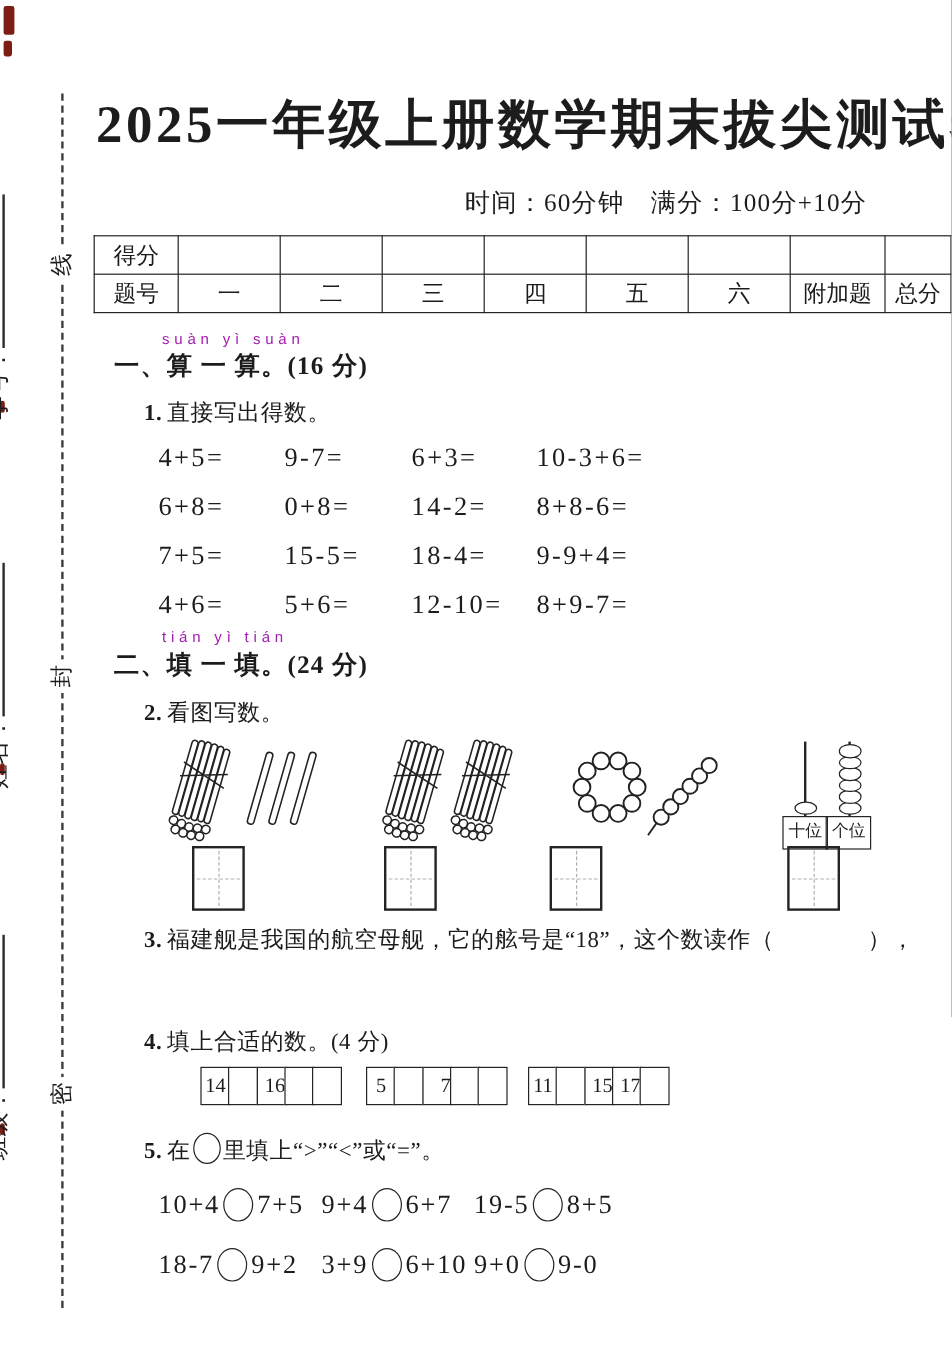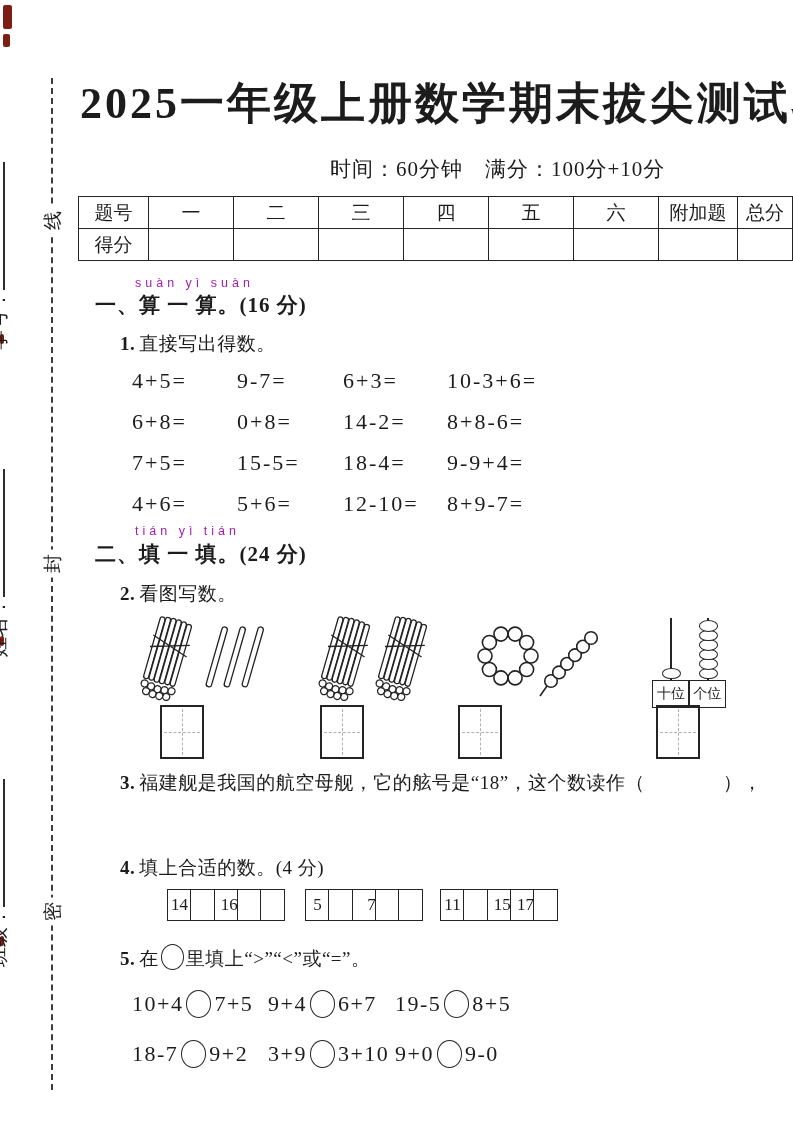--- a/index.html
+++ b/index.html
@@ -15,21 +15,21 @@
   .seal-char{position:absolute;left:38px;width:28px;text-align:center;font-size:19px;line-height:25px;
              background:#fff;transform:rotate(-90deg);}
 
   
   .side-label{position:absolute;height:24px;transform:rotate(-90deg);transform-origin:left bottom;
               white-space:nowrap;font-size:20px;line-height:24px;}
   .fill-line{display:inline-block;width:128px;height:5px;border-bottom:2px solid #2d2d2d;}
 
   .title{left:80px;top:74px;width:700px;text-align:center;font-size:44px;font-weight:bold;
          letter-spacing:3px;white-space:nowrap;}
-  .meta{left:330px;top:155px;width:450px;text-align:left;font-size:21px;letter-spacing:1px;}
+  .meta{left:330px;top:155px;width:450px;text-align:center;font-size:21px;letter-spacing:1px;}
 
   table.score{position:absolute;left:78px;top:196px;border-collapse:collapse;table-layout:fixed;}
   table.score td{border:1.8px solid #242424;height:31px;text-align:center;font-size:19px;padding:0;}
 
   .pinyin{font-size:12.5px;letter-spacing:4px;color:#a21caf;font-family:"Liberation Sans","DejaVu Sans",sans-serif;white-space:nowrap;}
   .sec-h{font-size:21px;font-weight:bold;letter-spacing:1px;white-space:nowrap;}
   .q-line{font-size:19px;white-space:nowrap;letter-spacing:0.5px;}
   .q-no{font-weight:bold;font-family:"Liberation Serif",serif;margin-right:4px;}
 
   .expr-grid{position:absolute;left:132px;top:360px;display:grid;grid-template-columns:105px 106px 104px 150px;}
@@ -86,40 +86,40 @@
         <col style="width:85px">
         <col style="width:85px">
         <col style="width:85px">
         <col style="width:85px">
         <col style="width:85px">
         <col style="width:79px">
         <col style="width:55px">
       </colgroup>
     <tbody>
         <tr>
+      <td>得分</td>
+      <td></td>
+      <td></td>
+      <td></td>
+      <td></td>
+      <td></td>
+      <td></td>
+      <td></td>
+      <td></td>
+    </tr>
+    <tr>
       <td>题号</td>
       <td>一</td>
       <td>二</td>
       <td>三</td>
       <td>四</td>
       <td>五</td>
       <td>六</td>
       <td>附加题</td>
       <td>总分</td>
-    </tr>
-    <tr>
-      <td>得分</td>
-      <td></td>
-      <td></td>
-      <td></td>
-      <td></td>
-      <td></td>
-      <td></td>
-      <td></td>
-      <td></td>
     </tr>
   </tbody>
     </table>
 
   <div class="abs pinyin" style="left:135px;top:276px">suàn yì suàn</div>
   <div class="abs sec-h" style="left:95px;top:291px"><span>一、</span><span>算 一 算</span><span>。(16 分)</span></div>
 
   <div class="abs q-line" style="left:120px;top:331px"><span class="q-no">1.</span><span>直接写出得数。</span></div>
 
   <div class="expr-grid">
@@ -300,21 +300,21 @@
       <span>8+5</span>
     </div>
   <div class="cmp" style="left:132px;top:1040px">
       <span>18-7</span>
       <span class="ccircle"></span>
       <span>9+2</span>
     </div>
   <div class="cmp" style="left:268px;top:1040px">
       <span>3+9</span>
       <span class="ccircle"></span>
-      <span>3+10</span>
+      <span>6+10</span>
     </div>
   <div class="cmp" style="left:395px;top:1040px">
       <span>9+0</span>
       <span class="ccircle"></span>
       <span>9-0</span>
     </div>
 
 </div>
 
 </body></html>

